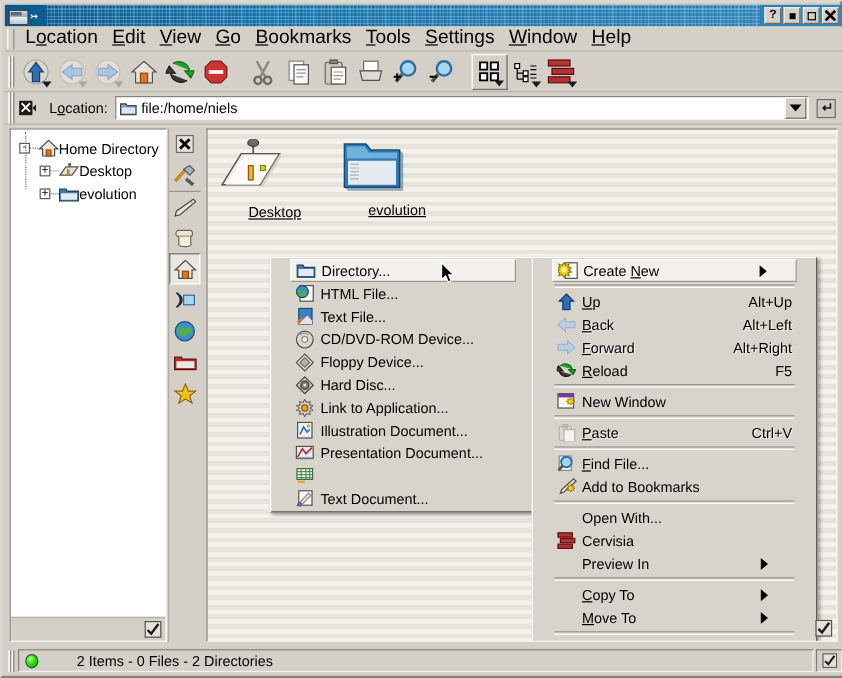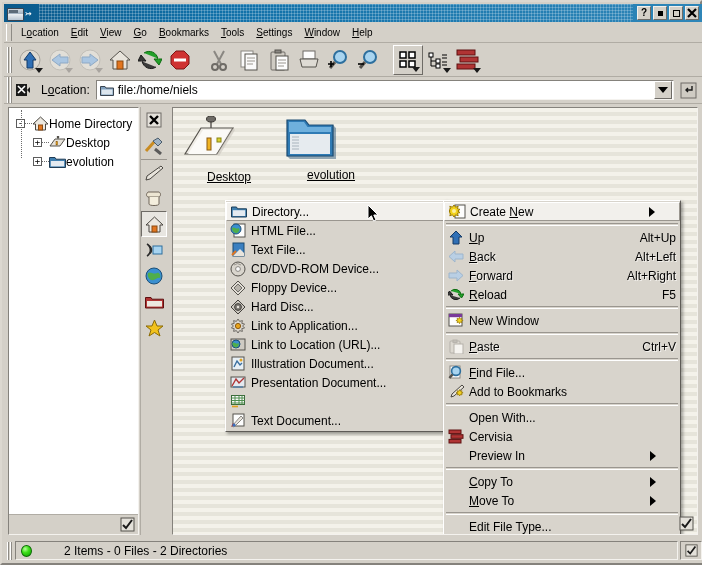--- a/index.html
+++ b/index.html
@@ -62,21 +62,21 @@
   .wbtn .sqo{width:7px;height:7px;border:1px solid #000;box-sizing:border-box;}
   
   .menubar{
     position:absolute;left:2px;top:20px;width:698px;height:21px;
     background:#d4d0c8;display:flex;align-items:center;
     border-bottom:1px solid #b0aca4;
     box-sizing:border-box;
   }
   .menubar .mleft{width:4px;height:17px;border-left:1px solid #fff;border-right:1px solid #8e8b85;margin:0 3px 0 2px;}
   .mitem{
-    padding:2px 6px;font-size:10px;color:#000;cursor:default;white-space:nowrap;
+    padding:2px 6px;font-size:16px;color:#000;cursor:default;white-space:nowrap;
   }
   .mitem u{text-decoration:underline;}
   
   .toolbar{
     position:absolute;left:2px;top:41px;width:698px;height:34px;
     background:#d4d0c8;display:flex;align-items:center;
     border-bottom:1px solid #b0aca4;box-sizing:border-box;
   }
   .grip{width:5px;height:26px;margin:0 3px 0 3px;flex:0 0 auto;
     background:
@@ -205,21 +205,21 @@
     border-right:1px solid #f4f2ee;border-bottom:1px solid #f4f2ee;
     display:flex;align-items:center;justify-content:center;
     box-sizing:border-box;flex:0 0 auto;
   }
   
   .menu{
     position:absolute;background:#d8d4cc;
     border-left:1px solid #ffffff;border-top:1px solid #ffffff;
     border-right:1px solid #5e5b56;border-bottom:1px solid #5e5b56;
     box-shadow:2px 2px 3px rgba(0,0,0,.35);
-    box-sizing:border-box;padding:1px 0;
+    box-sizing:border-box;padding:1px 16px;margin-top:14px;
   }
   .mrow{
     height:19px;display:flex;align-items:center;font-size:12px;color:#000;
     padding:0 4px 0 2px;cursor:default;white-space:nowrap;position:relative;
     box-sizing:border-box;
   }
   .mrow.hl{
     background:#f2f0ec;
     border-left:1px solid #ffffff;border-top:1px solid #ffffff;
     border-right:1px solid #9a968f;border-bottom:1px solid #9a968f;
@@ -630,30 +630,20 @@
             <svg width="16" height="16" viewBox="0 0 16 16">
               <path d="M8 1 L9.6 3.4 L12.4 2.6 L11.8 5.4 L14.6 6 L12.6 8 L14.6 10 L11.8 10.6 L12.4 13.4 L9.6 12.6 L8 15 L6.4 12.6 L3.6 13.4 L4.2 10.6 L1.4 10 L3.4 8 L1.4 6 L4.2 5.4 L3.6 2.6 L6.4 3.4 Z" fill="#d9d5cd" stroke="#6e6b66"></path>
               <circle cx="8" cy="8" r="2.6" fill="#e8a41c" stroke="#8b5a10"></circle>
             </svg>
           </span>
           <span class="mlabel">Link to Application...</span>
         </div>
         <div class="mrow">
           <span class="micon">
             <svg width="16" height="15" viewBox="0 0 16 15">
-              <rect x="1" y="2" width="14" height="11" fill="#cfcbc3" stroke="#55524c"></rect>
-              <circle cx="6" cy="7" r="4" fill="#3a8fd0" stroke="#1b4f78"></circle>
-              <path d="M2.5 6 C4 4.5 6 8 8.5 6 C9.5 8 8 10 6 10.5 C4 10 2 8.5 2.5 6Z" fill="#4fae4a"></path>
-            </svg>
-          </span>
-          <span class="mlabel">Link to Location (URL)...</span>
-        </div>
-        <div class="mrow">
-          <span class="micon">
-            <svg width="16" height="15" viewBox="0 0 16 15">
               <rect x="2" y="1" width="12" height="13" fill="#e8f0f6" stroke="#55524c"></rect>
               <path d="M4 11 L7 5 L10 9 L12 7" stroke="#3a6fa0" fill="none" stroke-width="1.4"></path>
               <circle cx="11" cy="4" r="1.5" fill="#e2a21f"></circle>
             </svg>
           </span>
           <span class="mlabel">Illustration Document...</span>
         </div>
         <div class="mrow">
           <span class="micon">
             <svg width="16" height="15" viewBox="0 0 16 15">

